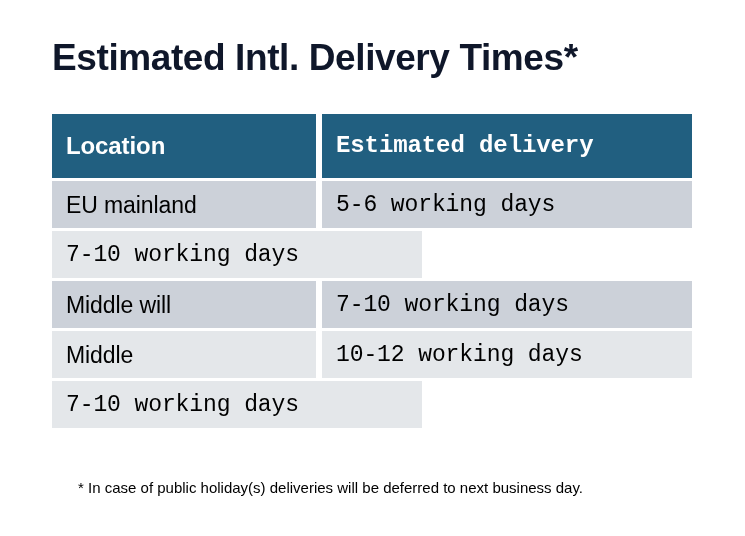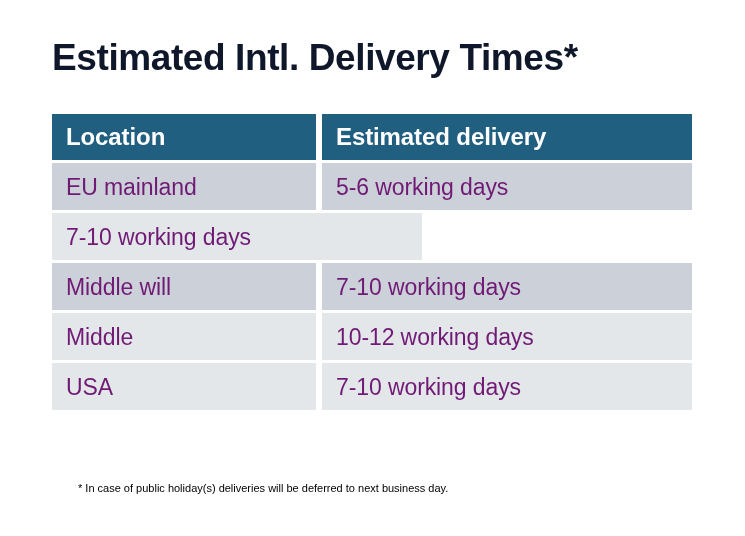--- a/index.html
+++ b/index.html
@@ -48,55 +48,56 @@
     padding-left: 14px;
     display: flex;
     align-items: center;
   }
   .cell-location {
     width: 264px;
     margin-right: 6px;
   }
   .cell-delivery {
     width: 370px;
+    font-family: Liberation Mono, monospace;
   }
   .header-row .cell {
     background: #215f80;
-    height: 46px;
+    height: 64px;
   }
   .header-row .cell span {
     color: #ffffff;
     font-size: 24px;
     font-weight: 700;
     letter-spacing: -0.1px;
     line-height: 26px;
     white-space: nowrap;
   }
   .data-row .cell {
     height: 47px;
   }
   .data-row.shade-dark .cell {
     background: #ccd1d9;
   }
   .data-row.shade-light .cell {
     background: #e4e7ea;
   }
   .data-row .cell span {
-    color: #701a75;
+    color: #000000;
     font-size: 23px;
     font-weight: 400;
     letter-spacing: -0.1px;
     line-height: 26px;
     white-space: nowrap;
   }
   .footnote {
     position: absolute;
     left: 78px;
     top: 478px;
-    font-size: 11px;
+    font-size: 15px;
     font-weight: 400;
     color: #000000;
     line-height: 20px;
     white-space: nowrap;
   }
 </style>
 </head>
 <body>
 
 <div class="page">
@@ -142,23 +143,20 @@
       <div class="cell cell-location">
         <span>Middle</span>
       </div>
       <div class="cell cell-delivery">
         <span>10-12 working days</span>
       </div>
     </div>
 
 
     <div class="row data-row shade-light">
-      <div class="cell cell-location">
-        <span>USA</span>
-      </div>
       <div class="cell cell-delivery">
         <span>7-10 working days</span>
       </div>
     </div>
 
   </div>
 
   <div class="footnote">* In case of public holiday(s) deliveries will be deferred to next business day.</div>
 
 </div>

